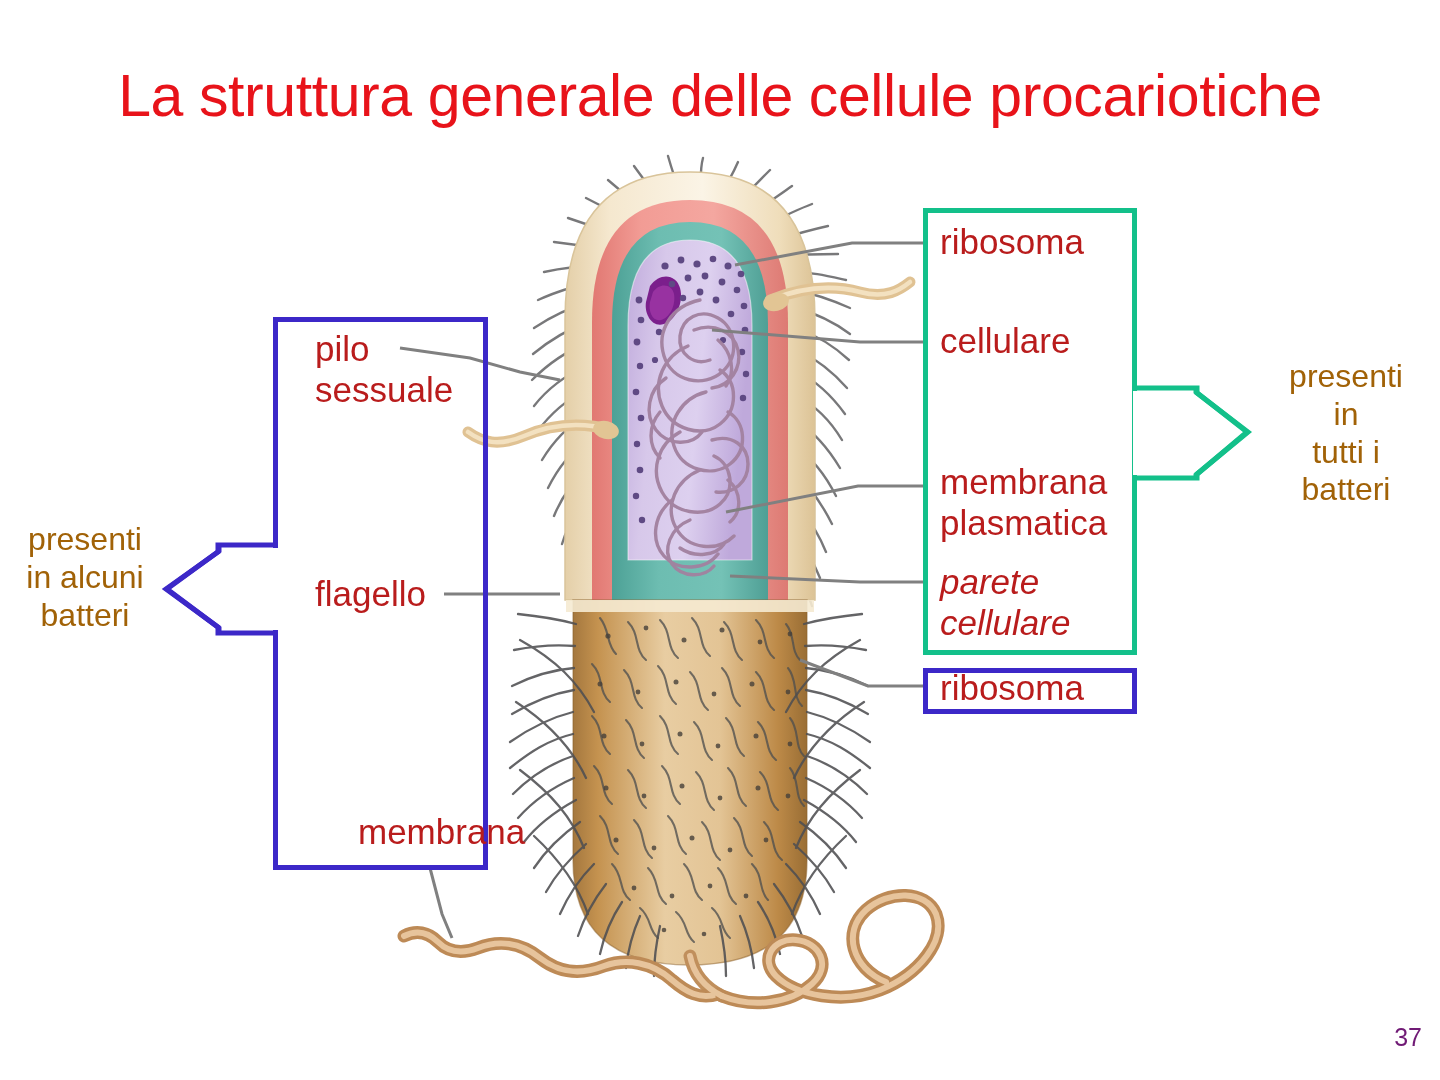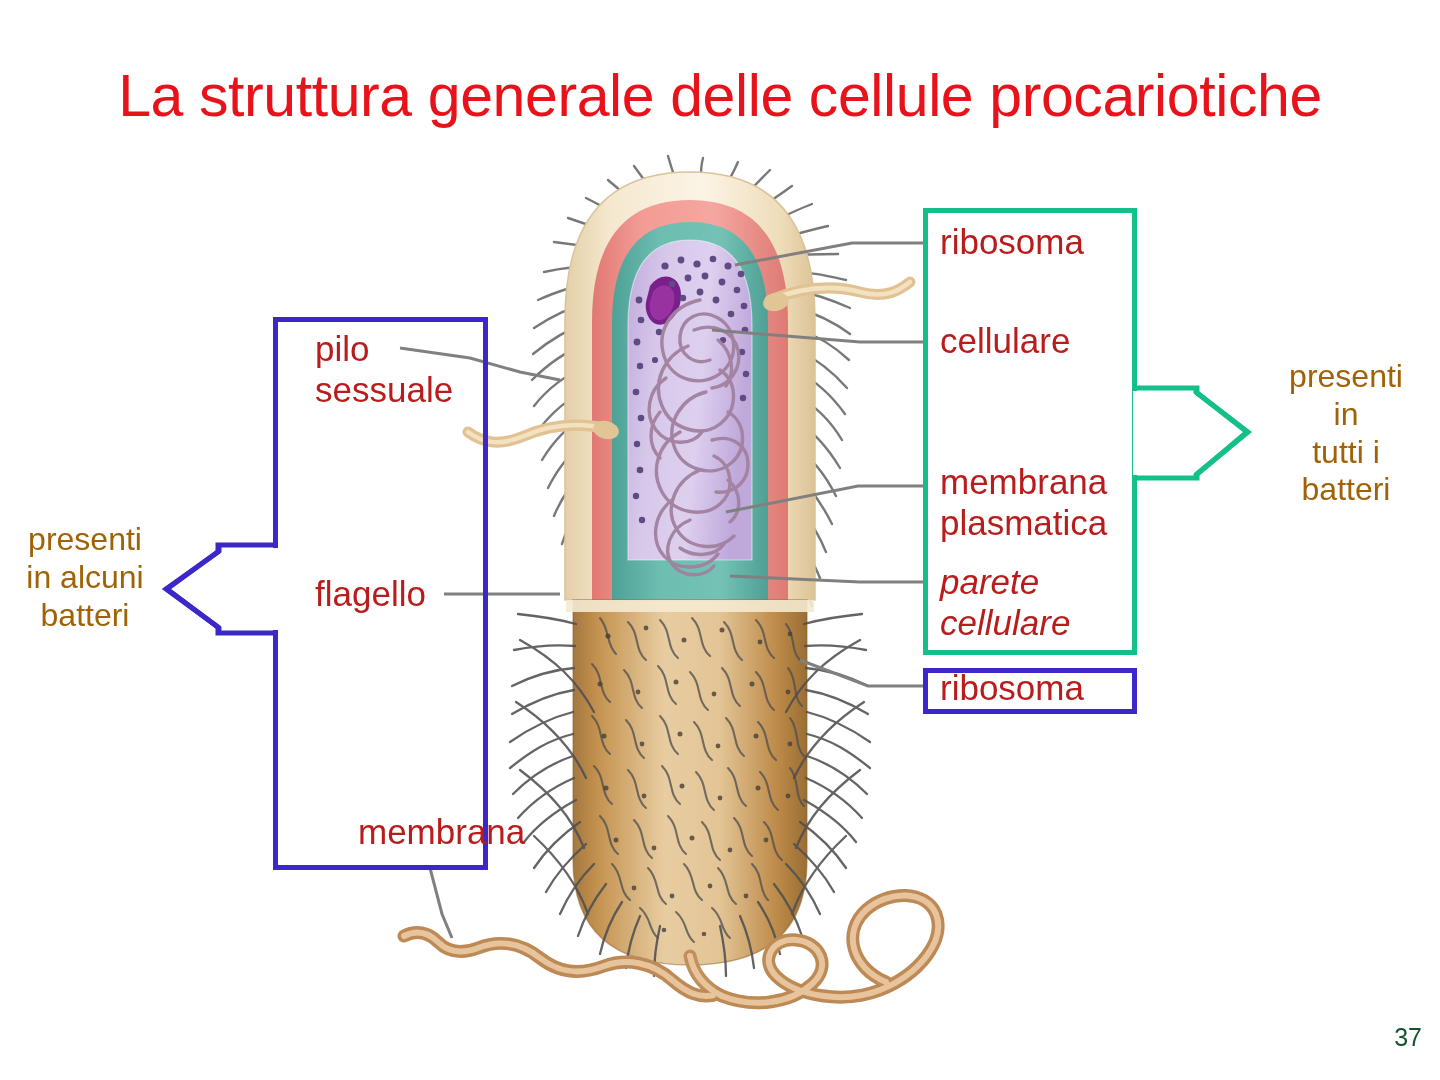--- a/index.html
+++ b/index.html
@@ -31,21 +31,21 @@
     line-height: 1.05;
     white-space: nowrap;
   }
 
   
   #page-number {
     position: absolute;
     right: 18px;
     bottom: 28px;
     font-size: 25px;
-    color: #14532d;
+    color: #701a75;
   }
 
   
   .label {
     position: absolute;
     color: #b91c1c;
     font-size: 35px;
     line-height: 1.16;
     white-space: pre-line;
   }

